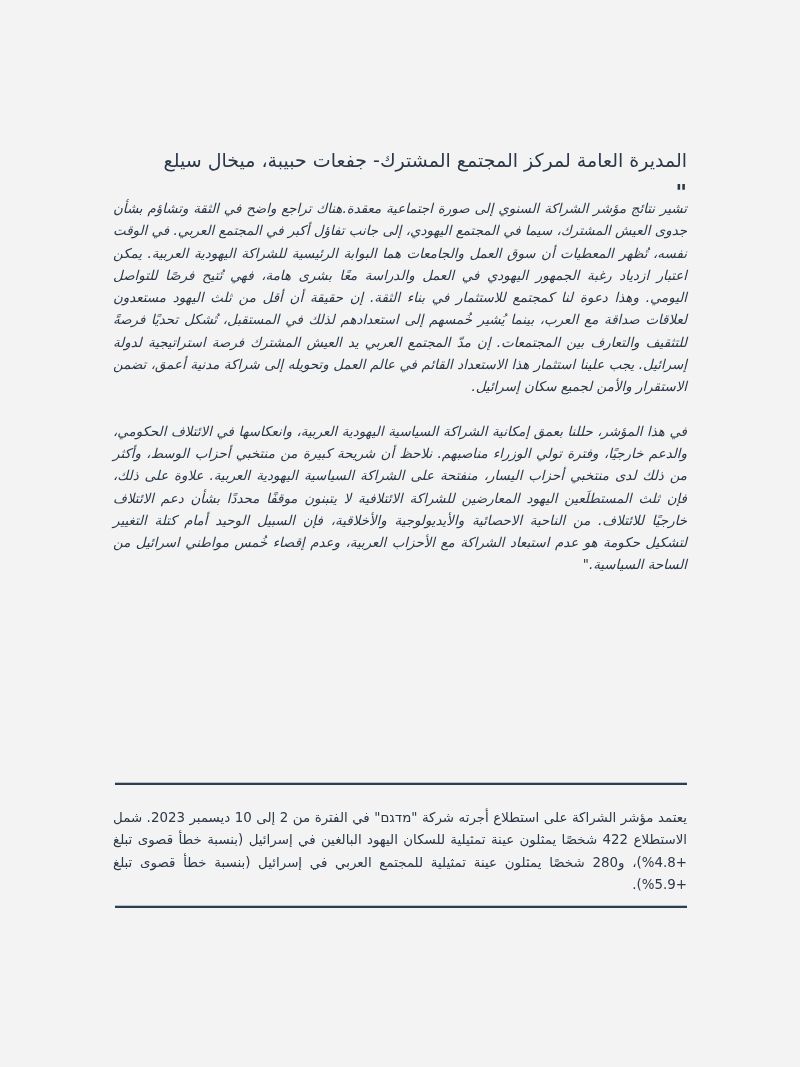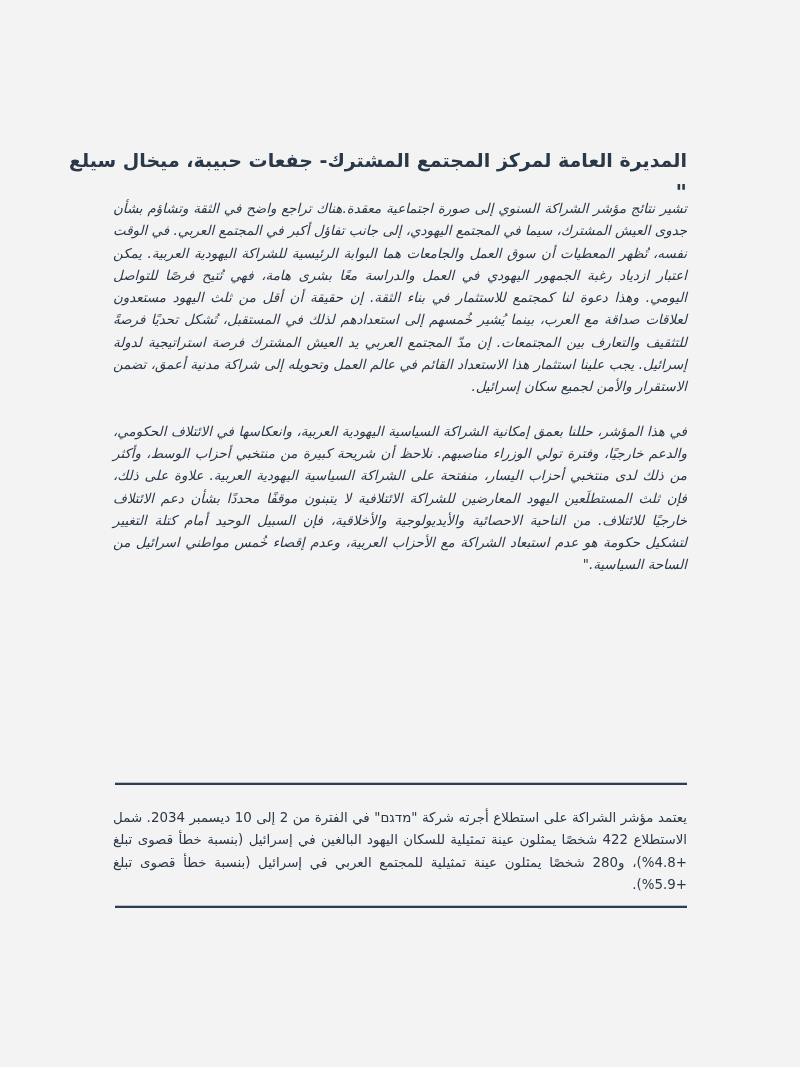--- a/index.html
+++ b/index.html
@@ -21,21 +21,21 @@
       width: 574px;
       top: 0;
     }
     .title {
       position: absolute;
       top: 145px;
       right: 0;
       width: 574px;
       margin: 0;
       font-size: 19px;
-      font-weight: bold;
+      font-weight: normal;
       line-height: 30px;
       color: #2b3848;
       text-align: right;
       white-space: nowrap;
     }
     .quote-block {
       position: absolute;
       top: 190px;
       right: 0;
       width: 574px;
@@ -93,15 +93,15 @@
 <div class="page">
   <h1 class="title">المديرة العامة لمركز المجتمع المشترك- جفعات حبيبة، ميخال سيلع</h1>
 
   <div class="quote-block">
     <span class="open-quote">"</span>
     <p class="para para1">تشير نتائج مؤشر الشراكة السنوي إلى صورة اجتماعية معقدة.هناك تراجع واضح في الثقة وتشاؤم بشأن جدوى العيش المشترك، سيما في المجتمع اليهودي، إلى جانب تفاؤل أكبر في المجتمع العربي. في الوقت نفسه، تُظهر المعطيات أن سوق العمل والجامعات هما البوابة الرئيسية للشراكة اليهودية العربية. يمكن اعتبار ازدياد رغبة الجمهور اليهودي في العمل والدراسة معًا بشرى هامة، فهي تُتيح فرصًا للتواصل اليومي. وهذا دعوة لنا كمجتمع للاستثمار في بناء الثقة. إن حقيقة أن أقل من ثلث اليهود مستعدون لعلاقات صداقة مع العرب، بينما يُشير خُمسهم إلى استعدادهم لذلك في المستقبل، تُشكل تحديًا فرصةً للتثقيف والتعارف بين المجتمعات. إن مدّ المجتمع العربي يد العيش المشترك فرصة استراتيجية لدولة إسرائيل. يجب علينا استثمار هذا الاستعداد القائم في عالم العمل وتحويله إلى شراكة مدنية أعمق، تضمن الاستقرار والأمن لجميع سكان إسرائيل.</p>
     <p class="para para2">في هذا المؤشر، حللنا بعمق إمكانية الشراكة السياسية اليهودية العربية، وانعكاسها في الائتلاف الحكومي، والدعم خارجيًا، وفترة تولي الوزراء مناصبهم. نلاحظ أن شريحة كبيرة من منتخبي أحزاب الوسط، وأكثر من ذلك لدى منتخبي أحزاب اليسار، منفتحة على الشراكة السياسية اليهودية العربية. علاوة على ذلك، فإن ثلث المستطلَعين اليهود المعارضين للشراكة الائتلافية لا يتبنون موقفًا محددًا بشأن دعم الائتلاف خارجيًا للائتلاف. من الناحية الاحصائية والأيديولوجية والأخلاقية، فإن السبيل الوحيد أمام كتلة التغيير لتشكيل حكومة هو عدم استبعاد الشراكة مع الأحزاب العربية، وعدم إقصاء خُمس مواطني اسرائيل من الساحة السياسية."</p>
   </div>
 
   <div class="rule rule-top"></div>
-  <p class="footnote">يعتمد مؤشر الشراكة على استطلاع أجرته شركة "מדגם" في الفترة من 2 إلى 10 ديسمبر 2034. شمل الاستطلاع 422 شخصًا يمثلون عينة تمثيلية للسكان اليهود البالغين في إسرائيل (بنسبة خطأ قصوى تبلغ +4.8%)، و280 شخصًا يمثلون عينة تمثيلية للمجتمع العربي في إسرائيل (بنسبة خطأ قصوى تبلغ +5.9%).</p>
+  <p class="footnote">يعتمد مؤشر الشراكة على استطلاع أجرته شركة "מדגם" في الفترة من 2 إلى 10 ديسمبر 2023. شمل الاستطلاع 422 شخصًا يمثلون عينة تمثيلية للسكان اليهود البالغين في إسرائيل (بنسبة خطأ قصوى تبلغ +4.8%)، و280 شخصًا يمثلون عينة تمثيلية للمجتمع العربي في إسرائيل (بنسبة خطأ قصوى تبلغ +5.9%).</p>
   <div class="rule rule-bottom"></div>
 </div>
 
 </body></html>

